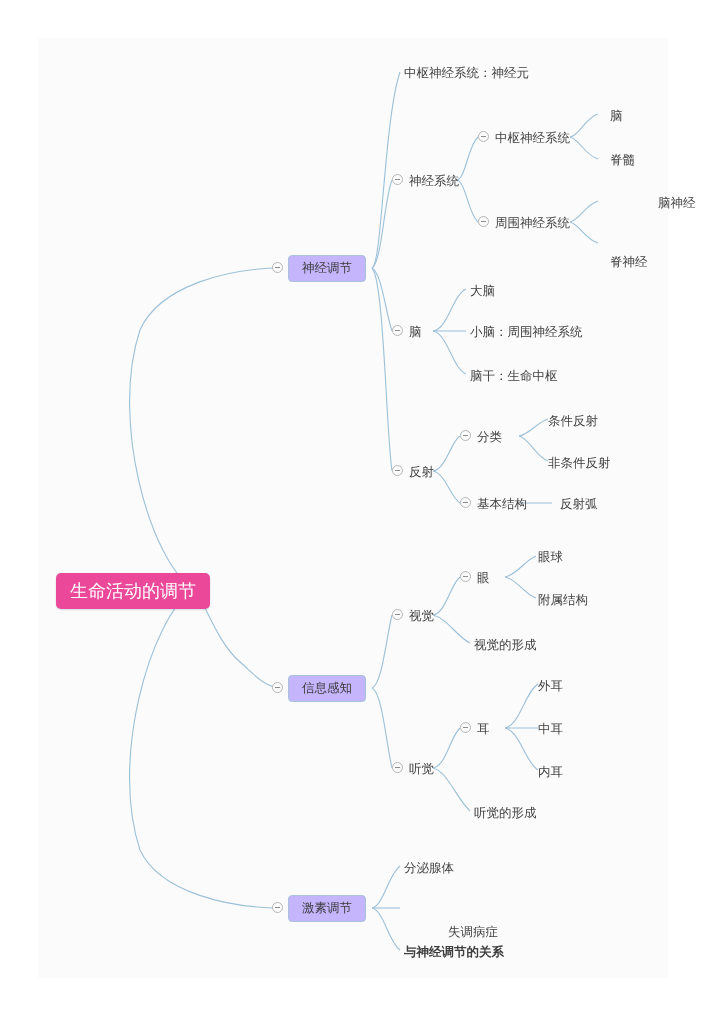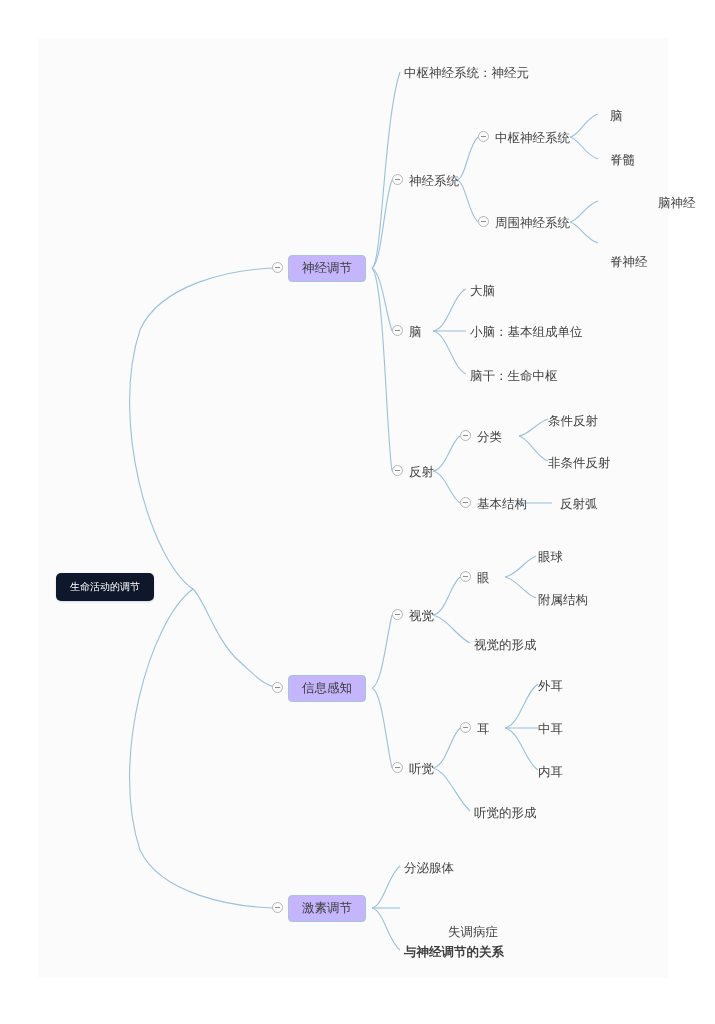--- a/index.html
+++ b/index.html
@@ -32,25 +32,25 @@
   }
   .node {
     position: absolute;
     white-space: nowrap;
     color: #3c3c3c;
     font-size: 12.5px;
     line-height: 1;
   }
   
   .node-root {
-    background: #0f172a;
+    background: #ec4899;
     color: #ffffff;
     border-radius: 5px;
     padding: 9px 14px;
-    font-size: 10px;
+    font-size: 18px;
     box-shadow: 0 1px 2px rgba(90,120,145,0.25);
   }
   
   .node-box {
     background: #c4b5fd;
     border: 1px solid #a9c4da;
     border-radius: 4px;
     padding: 6px 13px;
     font-size: 12.5px;
     color: #3a3a3a;
@@ -184,21 +184,21 @@
 </div>
 
 <div class="toggle" style="left:392px; top:325px;"></div>
 <div class="node node-text" style="left:409px; top:324px;">
   <span>脑</span>
 </div>
 <div class="node node-text" style="left:470px; top:283px;">
   <span>大脑</span>
 </div>
 <div class="node node-text" style="left:470px; top:324px;">
-  <span>小脑：基本组成单位</span>
+  <span>小脑：周围神经系统</span>
 </div>
 <div class="node node-text" style="left:470px; top:368px;">
   <span>脑干：生命中枢</span>
 </div>
 
 <div class="toggle" style="left:392px; top:465px;"></div>
 <div class="node node-text" style="left:409px; top:464px;">
   <span>反射</span>
 </div>
 

